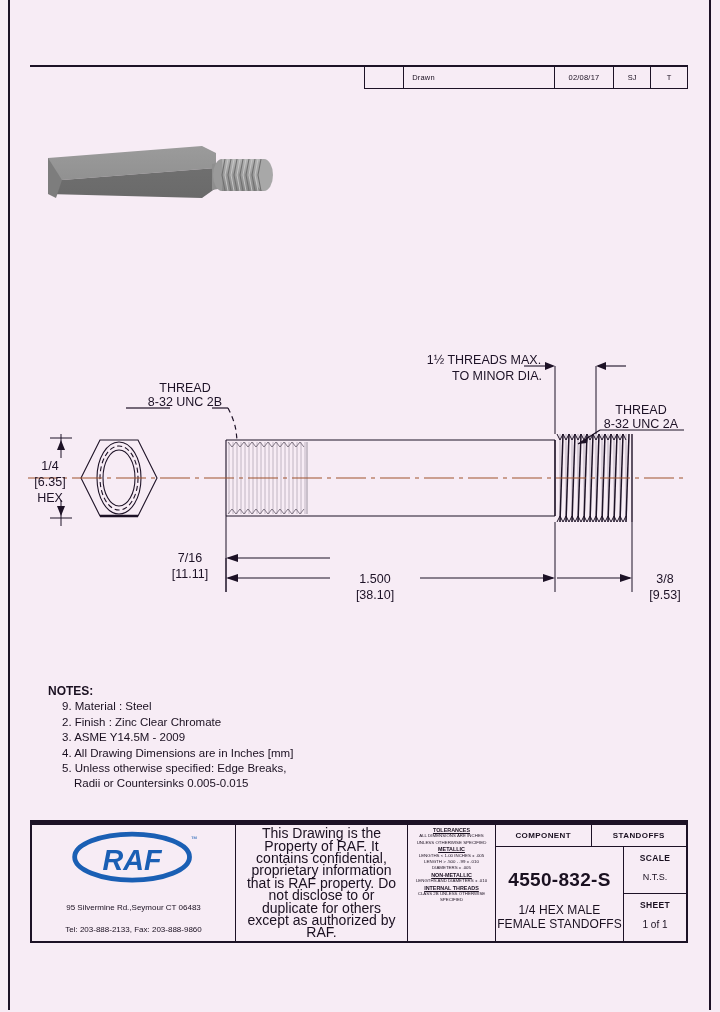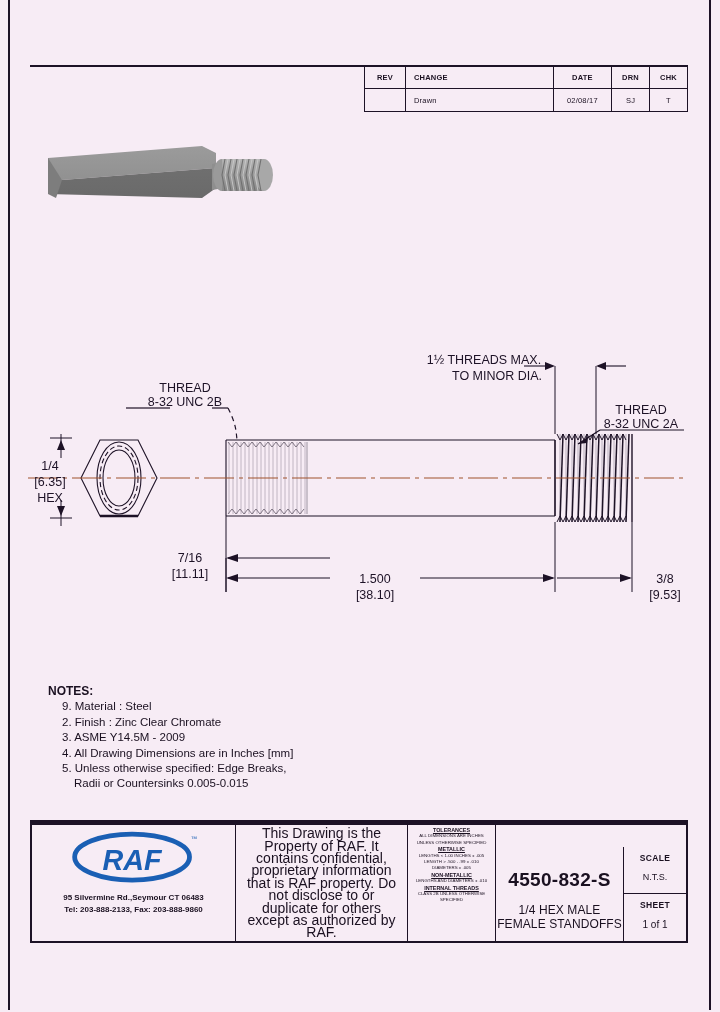--- a/index.html
+++ b/index.html
@@ -68,21 +68,21 @@
   .tb-rule-top{
     position:absolute;left:30px;top:820px;width:658px;height:0;
     border-top:3px solid #1d1226;
   }
   .tb-logo{
     position:absolute;left:0px;top:0px;width:204px;height:116px;
     border-right:1.5px solid #1d1226;box-sizing:border-box;
     text-align:center;
   }
   .raf-logo{margin:6px auto 0;width:134px;height:56px;}
-  .addr{font-size:8px;line-height:11px;font-weight:bold;margin-top:1px;}
+  .addr{font-size:8px;line-height:11px;font-weight:normal;margin-top:11px;}
   .tb-disc{
     position:absolute;left:204px;top:0;width:172px;height:116px;
     border-right:1.5px solid #1d1226;box-sizing:border-box;
     display:flex;align-items:center;justify-content:center;
     padding:0 5px;
   }
   .tb-disc p{margin:0;font-size:14px;line-height:12.4px;text-align:center;}
   .tb-tol{
     position:absolute;left:376px;top:0;width:88px;height:116px;
     border-right:1.5px solid #1d1226;box-sizing:border-box;
@@ -126,27 +126,20 @@
 </style>
 </head>
 <body>
 
 <div class="sheet"></div>
 
 <div class="rev-top-rule"></div>
 
 <table class="rev-table">
   <tbody>
-      <tr>
-    <td class="c col-rev">REV</td>
-    <td class="l col-change">CHANGE</td>
-    <td class="c col-date">DATE</td>
-    <td class="c col-drn">DRN</td>
-    <td class="c col-chk">CHK</td>
-  </tr>
   <tr>
     <td class="c col-rev rev-val"></td>
     <td class="l col-change rev-val">Drawn</td>
     <td class="c col-date rev-val">02/08/17</td>
     <td class="c col-drn rev-val">SJ</td>
     <td class="c col-chk rev-val">T</td>
   </tr>
 </tbody>
   </table>
 
@@ -377,20 +370,24 @@
     <div>LENGTHS &lt; 1.00 INCHES ± .005</div>
     <div>LENGTH &gt; .500 - .99 ± .010</div>
     <div>DIAMETERS ± .005</div>
     <div class="u">NON-METALLIC</div>
     <div>LENGTHS AND DIAMETERS ± .010</div>
     <div class="u">INTERNAL THREADS</div>
     <div>CLASS 2B UNLESS OTHERWISE SPECIFIED</div>
   </div>
 
   <div class="tb-right">
+    <div class="tb-comp">
+      <div>COMPONENT</div>
+      <div>STANDOFFS</div>
+    </div>
     <div class="tb-pn">
       <div class="pn">4550-832-S</div>
       <div class="desc">1/4 HEX MALE FEMALE STANDOFFS</div>
     </div>
     <div class="tb-sc">
       <div class="tb-lbl">SCALE</div>
       <div class="tb-val">N.T.S.</div>
     </div>
     <div class="tb-sh">
       <div class="tb-lbl">SHEET</div>

